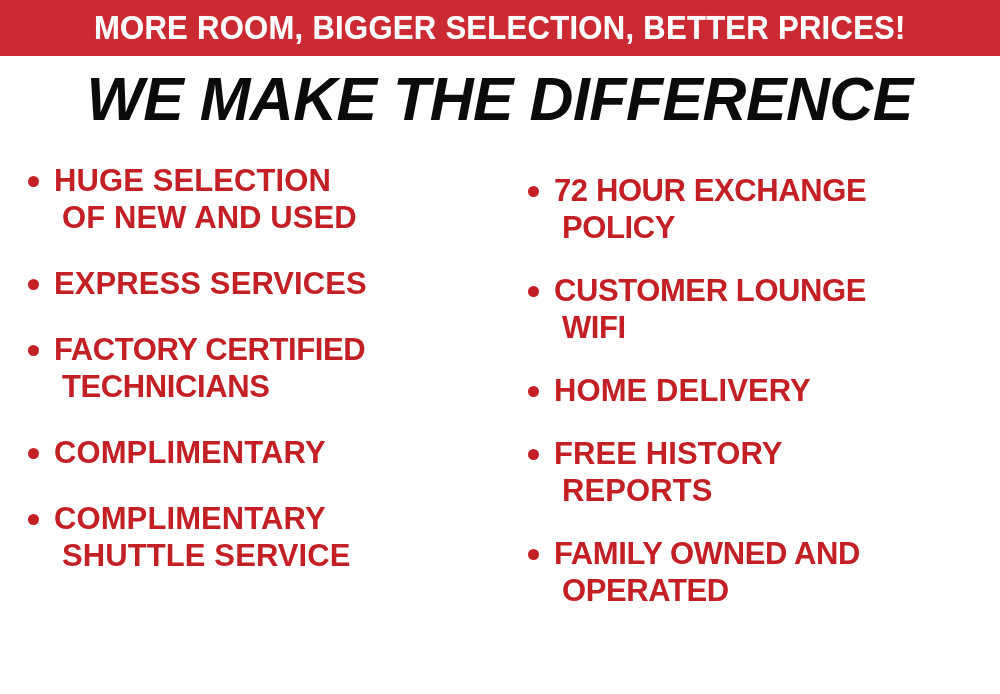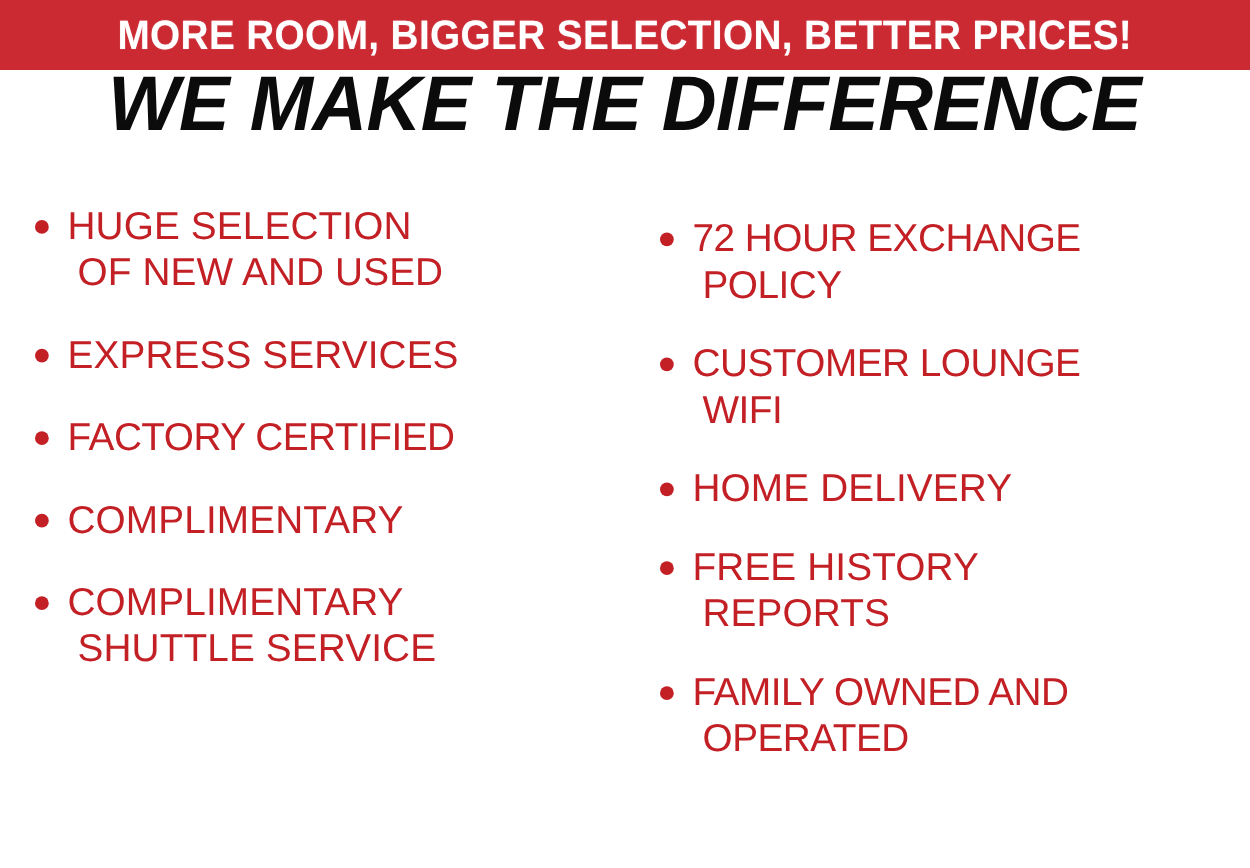--- a/index.html
+++ b/index.html
@@ -45,21 +45,21 @@
     white-space: nowrap;
     transform: scaleX(0.94);
     transform-origin: center center;
     text-shadow: 0 0 1px rgba(255,255,255,0.35);
   }
 
   
   .headline {
     position: absolute;
     left: 0;
-    top: 49px;
+    top: 64px;
     width: 1000px;
     text-align: center;
   }
   .headline-text {
     display: inline-block;
     color: #0b0b0b;
     font-family: "Liberation Sans", "DejaVu Sans", sans-serif;
     font-weight: 700;
     font-style: italic;
     font-size: 62px;
@@ -92,21 +92,21 @@
     width: 500px;
     padding-left: 20px;
     padding-top: 12px;
   }
 
   .bullet-item {
     position: relative;
     padding-left: 34px;
     color: #c32026;
     font-family: "Liberation Sans", "DejaVu Sans", sans-serif;
-    font-weight: 400;
+    font-weight: 700;
     font-size: 31px;
     line-height: 37px;
     letter-spacing: 0.1px;
     text-transform: uppercase;
   }
   .bullet-item .dot {
     position: absolute;
     left: 8px;
     top: 14px;
     width: 11px;
@@ -156,20 +156,21 @@
       </div>
 
       <div class="bullet-item">
         <span class="dot"></span>
         <span class="label">EXPRESS SERVICES</span>
       </div>
 
       <div class="bullet-item tight">
         <span class="dot"></span>
         <span class="label">FACTORY CERTIFIED</span>
+        <span class="label-line2">TECHNICIANS</span>
       </div>
 
       <div class="bullet-item">
         <span class="dot"></span>
         <span class="label">COMPLIMENTARY</span>
       </div>
 
       <div class="bullet-item">
         <span class="dot"></span>
         <span class="label">COMPLIMENTARY</span>

